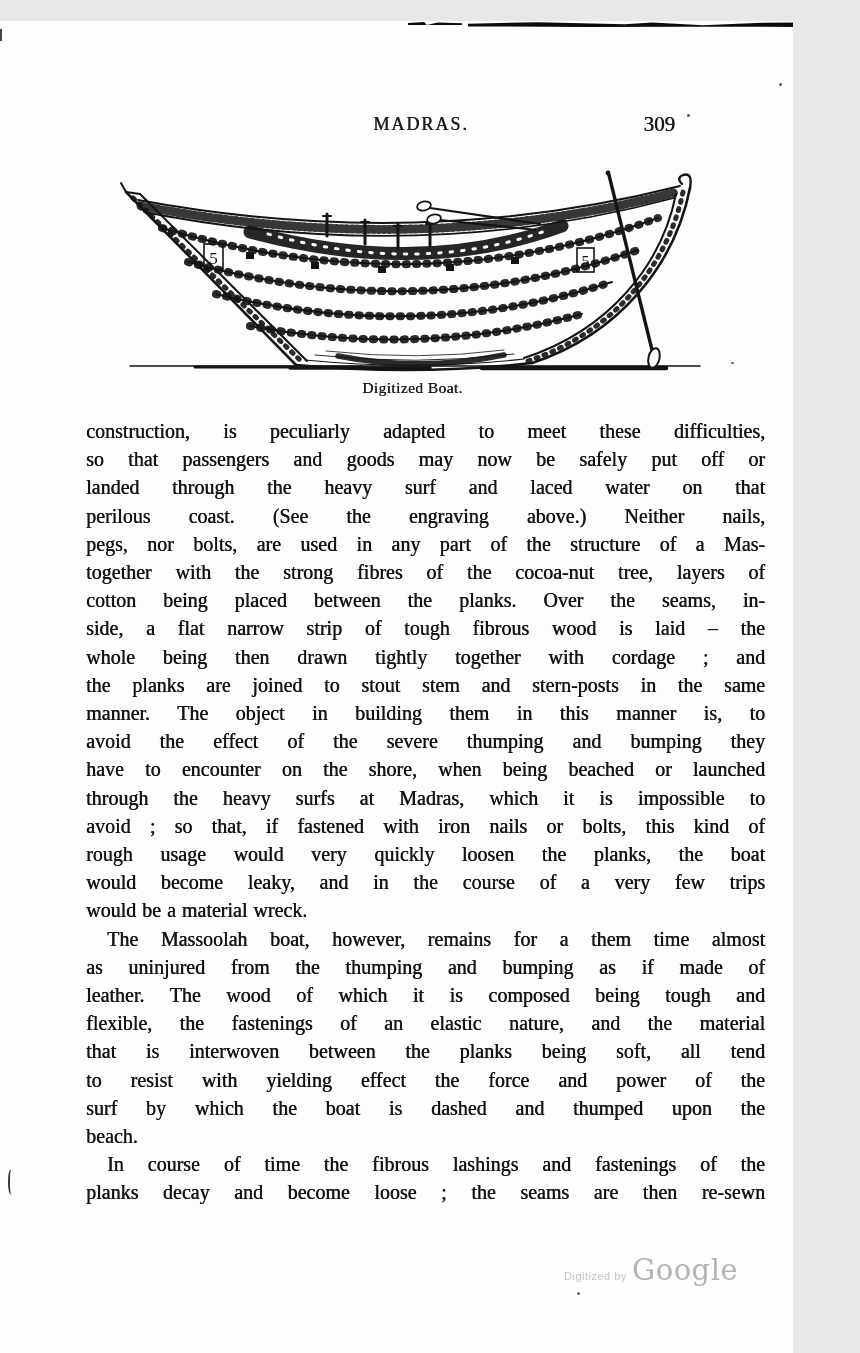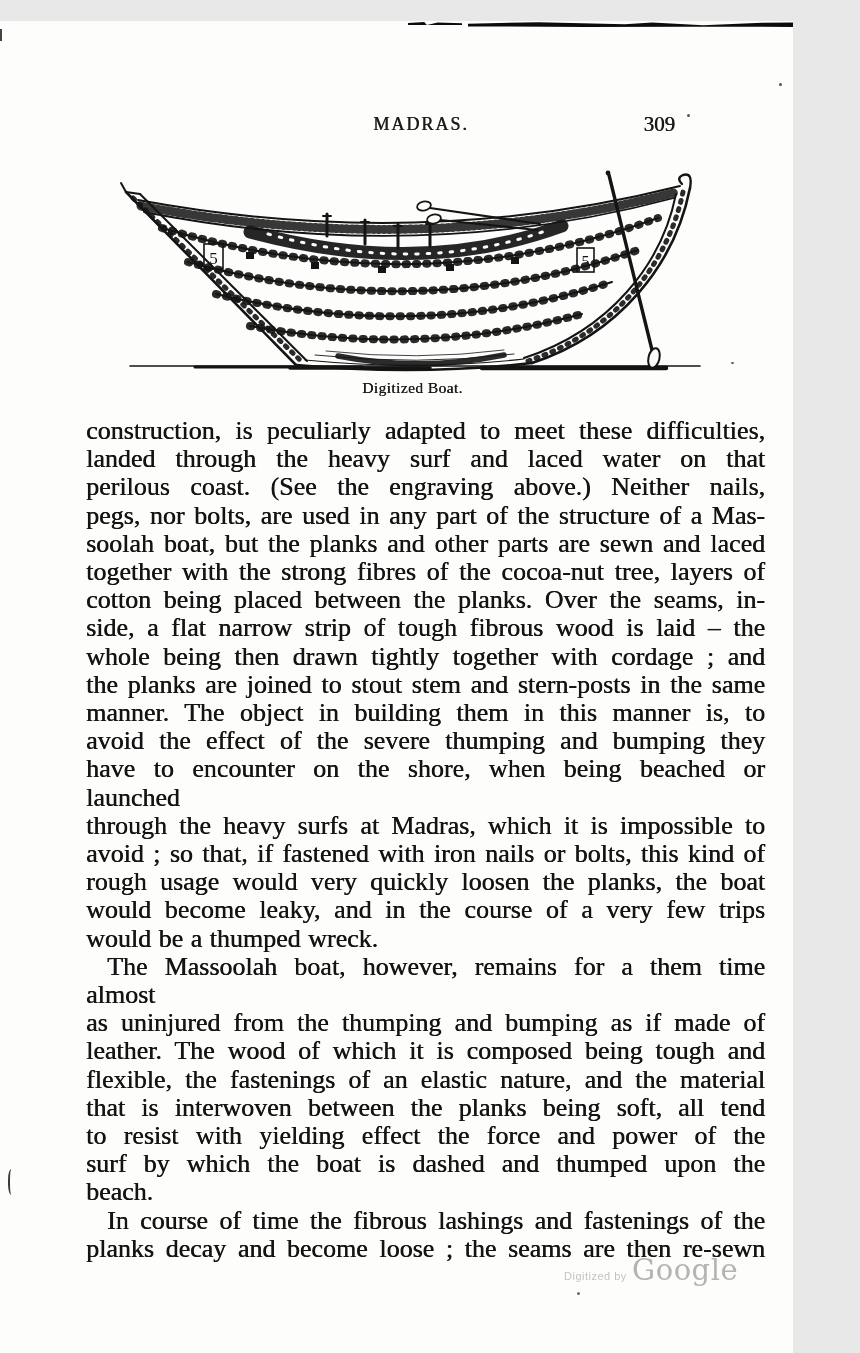--- a/index.html
+++ b/index.html
@@ -36,21 +36,21 @@
   .figure{position:absolute;left:100px;top:143px;width:625px;height:215px;}
   .figure svg{display:block;}
   .figure-caption{
     position:absolute;left:0;top:358px;width:825px;
     text-align:center;font-size:15.5px;color:#1c1c1c;
     text-shadow:0.3px 0 currentColor;letter-spacing:0.4px;
   }
   
   .body-text{
     position:absolute;left:86px;top:396px;width:679px;
-    font-size:26px;line-height:28.2px;color:#141414;
+    font-size:20px;line-height:28.2px;color:#141414;
     text-shadow:0.45px 0 currentColor;
   }
   .line{text-align:justify;text-align-last:justify;word-spacing:1px;white-space:normal;}
   .line.end{text-align-last:left;}
   .line.indent{text-indent:21px;}
   
   .watermark{position:absolute;left:556px;top:1234px;width:200px;height:40px;}
   .wm-prefix{
     position:absolute;left:8px;top:15px;
     font-family:"Liberation Sans", sans-serif;font-size:11px;color:#c3c3c3;letter-spacing:0.5px;
@@ -174,37 +174,37 @@
           <rect x="477" y="84" width="17" height="24" stroke-width="1.6"></rect>
           <text x="485.5" y="103" text-anchor="middle" font-family="Liberation Serif, serif" font-size="16" fill="#141414" stroke="none">5</text>
         </g>
       </g>
     </svg>
   </div>
   <div class="figure-caption">Digitized Boat.</div>
 
   <div class="body-text">
       <div class="line">construction, is peculiarly adapted to meet these difficulties,</div>
+      <div class="line">so that passengers and goods may now be safely put off or</div>
       <div class="line">landed through the heavy surf and laced water on that</div>
       <div class="line">perilous coast.  (See the engraving above.)  Neither nails,</div>
       <div class="line">pegs, nor bolts, are used in any part of the structure of a Mas-</div>
-      <div class="line">soolah boat, but the planks and other parts are sewn and laced</div>
       <div class="line">together with the strong fibres of the cocoa-nut tree, layers of</div>
       <div class="line">cotton being placed between the planks.  Over the seams, in-</div>
       <div class="line">side, a flat narrow strip of tough fibrous wood is laid – the</div>
       <div class="line">whole being then drawn tightly together with cordage ; and</div>
       <div class="line">the planks are joined to stout stem and stern-posts in the same</div>
       <div class="line">manner.  The object in building them in this manner is, to</div>
       <div class="line">avoid the effect of the severe thumping and bumping they</div>
       <div class="line">have to encounter on the shore, when being beached or launched</div>
       <div class="line">through the heavy surfs at Madras, which it is impossible to</div>
       <div class="line">avoid ; so that, if fastened with iron nails or bolts, this kind of</div>
       <div class="line">rough usage would very quickly loosen the planks, the boat</div>
       <div class="line">would become leaky, and in the course of a very few trips</div>
-      <div class="line end">would be a thumped wreck.</div>
+      <div class="line end">would be a material wreck.</div>
       <div class="line indent">The Massoolah boat, however, remains for a them time almost</div>
       <div class="line">as uninjured from the thumping and bumping as if made of</div>
       <div class="line">leather.  The wood of which it is composed being tough and</div>
       <div class="line">flexible, the fastenings of an elastic nature, and the material</div>
       <div class="line">that is interwoven between the planks being soft, all tend</div>
       <div class="line">to resist with yielding effect the force and power of the</div>
       <div class="line">surf by which the boat is dashed and thumped upon the</div>
       <div class="line end">beach.</div>
       <div class="line indent">In course of time the fibrous lashings and fastenings of the</div>
       <div class="line">planks decay and become loose ; the seams are then re-sewn</div>

